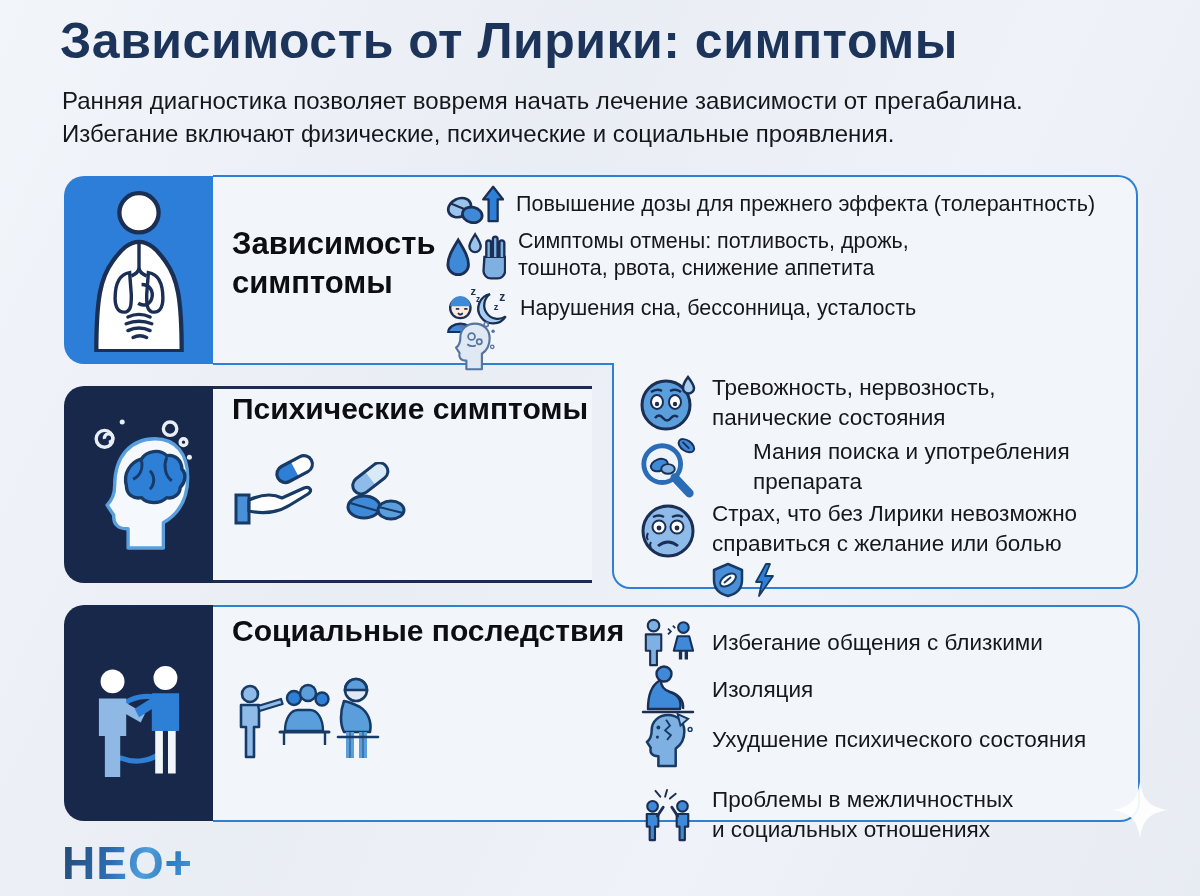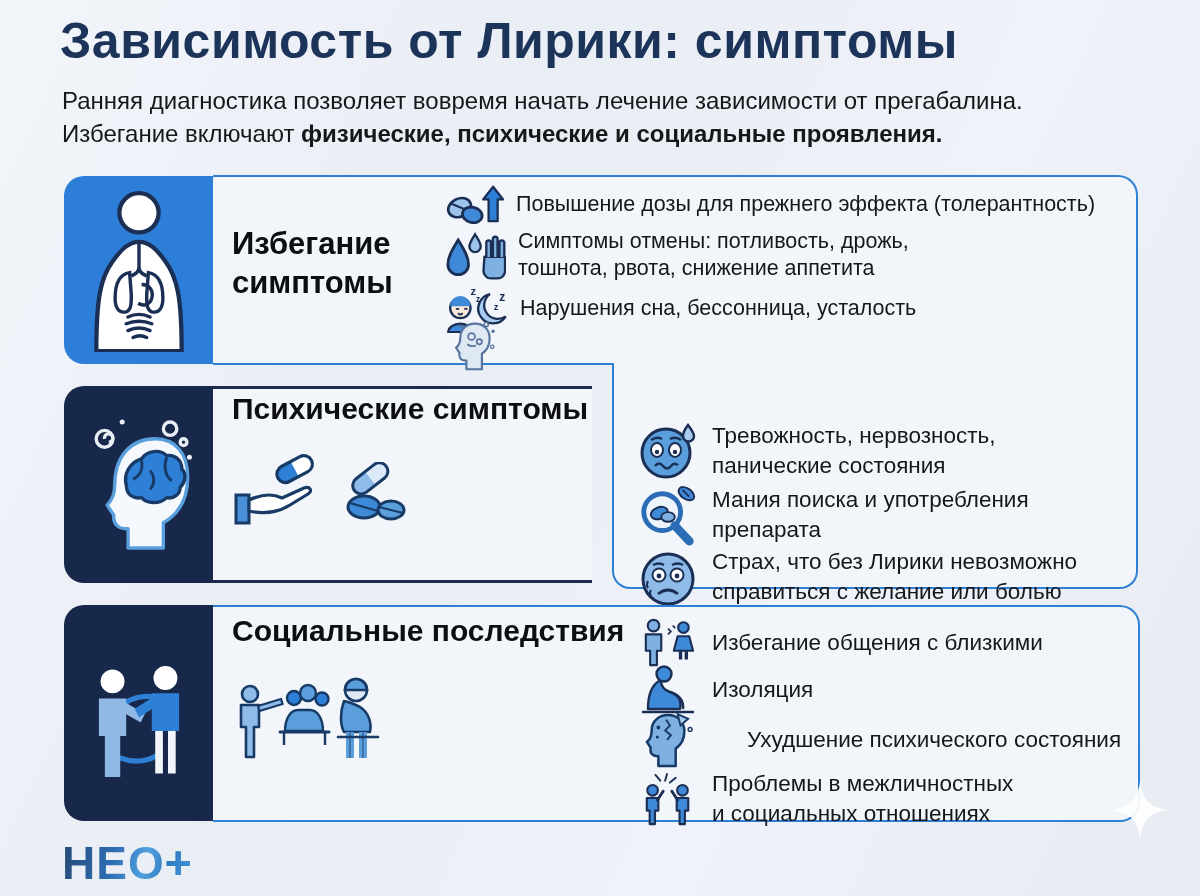--- a/index.html
+++ b/index.html
@@ -3,21 +3,21 @@
 <meta charset="utf-8">
 <style>
   html,body{margin:0;padding:0;background:#e8ecf3;}
   .page{position:relative;width:1200px;height:896px;overflow:hidden;
     background:linear-gradient(115deg,#f2f5fa 0%,#e9edf4 38%,#eff2f8 66%,#e7ebf2 100%);
     font-family:"Liberation Sans","DejaVu Sans",sans-serif;color:#15171b;}
   .abs{position:absolute;}
   
   .title{left:60px;top:12px;font-size:50px;font-weight:700;letter-spacing:.5px;color:#1c3459;}
   .subtitle{left:62px;top:84px;font-size:24px;line-height:33px;color:#15171b;}
-  .subtitle b{font-weight:700;}
+  .subtitle b{font-weight:400;}
   
   .tile{border-radius:20px 0 0 20px;}
   .tile1{left:64px;top:176px;width:149px;height:188px;background:#2c7ed8;}
   .tile2{left:64px;top:386px;width:149px;height:197px;background:#17284a;}
   .tile3{left:64px;top:605px;width:149px;height:216px;background:#17284a;}
   .tile svg{position:absolute;left:50%;top:50%;transform:translate(-50%,-50%);}
   
   .panel1{left:213px;top:175px;width:925px;height:190px;background:#f2f5f9;
     border:2.5px solid #2e80d4;border-left:none;border-bottom:none;border-radius:0 20px 0 0;box-sizing:border-box;}
   .p1strip{left:213px;top:362.5px;width:401px;height:2.5px;background:#2e80d4;}
@@ -38,23 +38,23 @@
   .items2{left:636px;top:371px;width:495px;}
   .items3{left:636px;top:620px;width:500px;}
   .item{display:flex;align-items:center;}
   .ic{flex:0 0 58px;display:flex;justify-content:center;align-items:center;}
   .items2 .ic,.items3 .ic{flex:0 0 64px;}
   .tx{margin-left:12px;}
   .items1 .tx{font-size:21.5px;line-height:27px;}
   .items2 .tx,.items3 .tx{font-size:22.5px;line-height:30px;}
   .ln{display:block;}
   .i1-1{height:42px;} .i1-2{height:60px;} .i1-3{height:46px;} .i1-4{height:30px;}
-  .i2-1{height:64px;margin-top:48px;} .i2-2{height:64px;} .i2-3{min-height:58px;align-items:flex-start;}
+  .i2-1{height:64px;} .i2-2{height:64px;gap:41px;} .i2-3{min-height:58px;align-items:flex-start;}
   .i3-1{height:46px;margin-bottom:2px;} .i3-2{height:44px;margin-bottom:4px;}
-  .i3-3{height:48px;margin-bottom:4px;gap:35px;} .i3-4{height:62px;}
+  .i3-3{height:48px;margin-bottom:4px;} .i3-4{height:62px;margin-top:16px;}
   .trail{display:flex;gap:9px;margin-top:3px;align-items:center;}
   
   .hand-cap{left:232px;top:448px;} .pills2{left:342px;top:462px;}
   .grp{left:236px;top:670px;} .lonely{left:332px;top:674px;}
   
   .logo{left:62px;top:836px;font-size:46px;font-weight:700;letter-spacing:1px;
     background:linear-gradient(105deg,#24486f 0%,#2d6cb2 38%,#4d9fdd 62%,#1f66ad 90%);
     -webkit-background-clip:text;background-clip:text;color:transparent;}
   .logo .plus{background:linear-gradient(120deg,#1f66ad,#4da3e6);-webkit-background-clip:text;background-clip:text;color:transparent;}
   .sparkle{left:1112px;top:782px;opacity:.92;}
@@ -81,21 +81,21 @@
       <path d="M25 190 C25 128 30 104 44 85 C54 71 63 62 75 62 C87 62 96 71 106 85 C120 104 125 128 125 190 Z" fill="#fff" stroke="#1b2f55" stroke-width="5" stroke-linejoin="round"></path>
       <path d="M75 64 V92 M75 92 C75 98 70 100 66 102 M75 92 C75 98 80 100 84 102" stroke="#1b2f55" stroke-width="4" fill="none"></path>
       <path d="M64 98 C52 100 47 112 47 128 C47 140 52 146 60 144 C66 142 66 134 66 124 Z" fill="#fff" stroke="#1b2f55" stroke-width="4"></path>
       <path d="M86 98 C98 100 103 112 103 128 C103 140 98 146 90 144 C84 142 84 134 84 124 Z" fill="#fff" stroke="#1b2f55" stroke-width="4"></path>
       <path d="M78 112 C88 112 92 120 90 128 C88 136 80 138 74 134" fill="none" stroke="#1b2f55" stroke-width="4"></path>
       <path d="M62 150 Q75 144 88 150 M60 158 Q75 152 90 158 M62 166 Q75 160 88 166 M68 174 Q76 170 84 174" stroke="#1b2f55" stroke-width="4" fill="none" stroke-linecap="round"></path>
     </svg></span>
   </div>
 
   <div class="abs sec-title st1">
-    <span class="ln">Избегание</span>
+    <span class="ln">Зависимость</span>
     <span class="ln">симптомы</span>
   </div>
 
   <div class="abs items items1">
     <div class="item i1-1">
       <span class="ic">
         <svg width="58" height="44" viewBox="0 0 64 46">
           <ellipse cx="15" cy="27" rx="13" ry="10" transform="rotate(-25 15 27)" fill="#9cc4ea" stroke="#1b2f55" stroke-width="3"></ellipse>
           <path d="M4 22 L26 31" stroke="#1b2f55" stroke-width="2.4"></path>
           <ellipse cx="29" cy="35" rx="11" ry="8.5" transform="rotate(12 29 35)" fill="#3f8ad8" stroke="#1b2f55" stroke-width="3"></ellipse>

